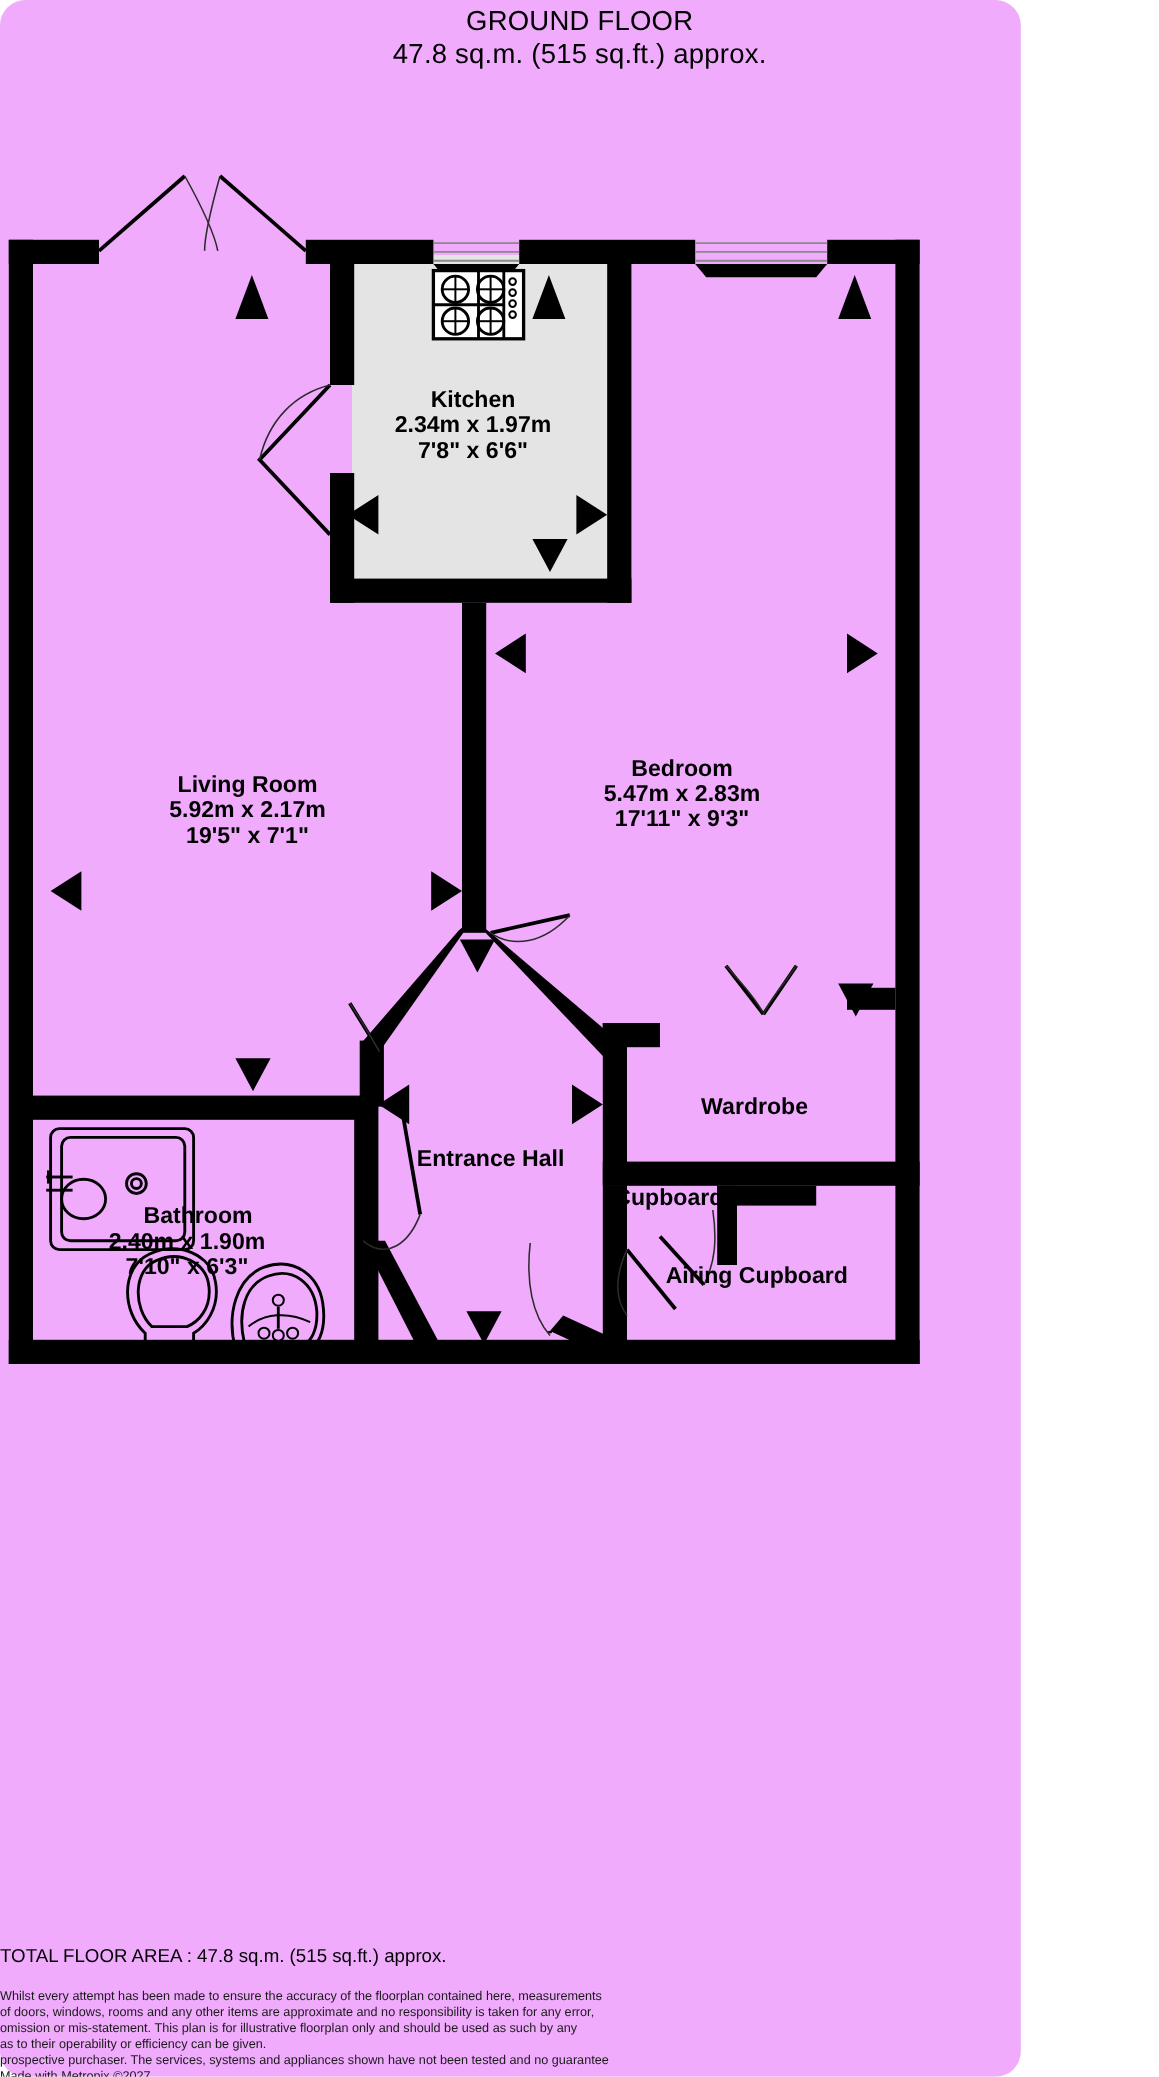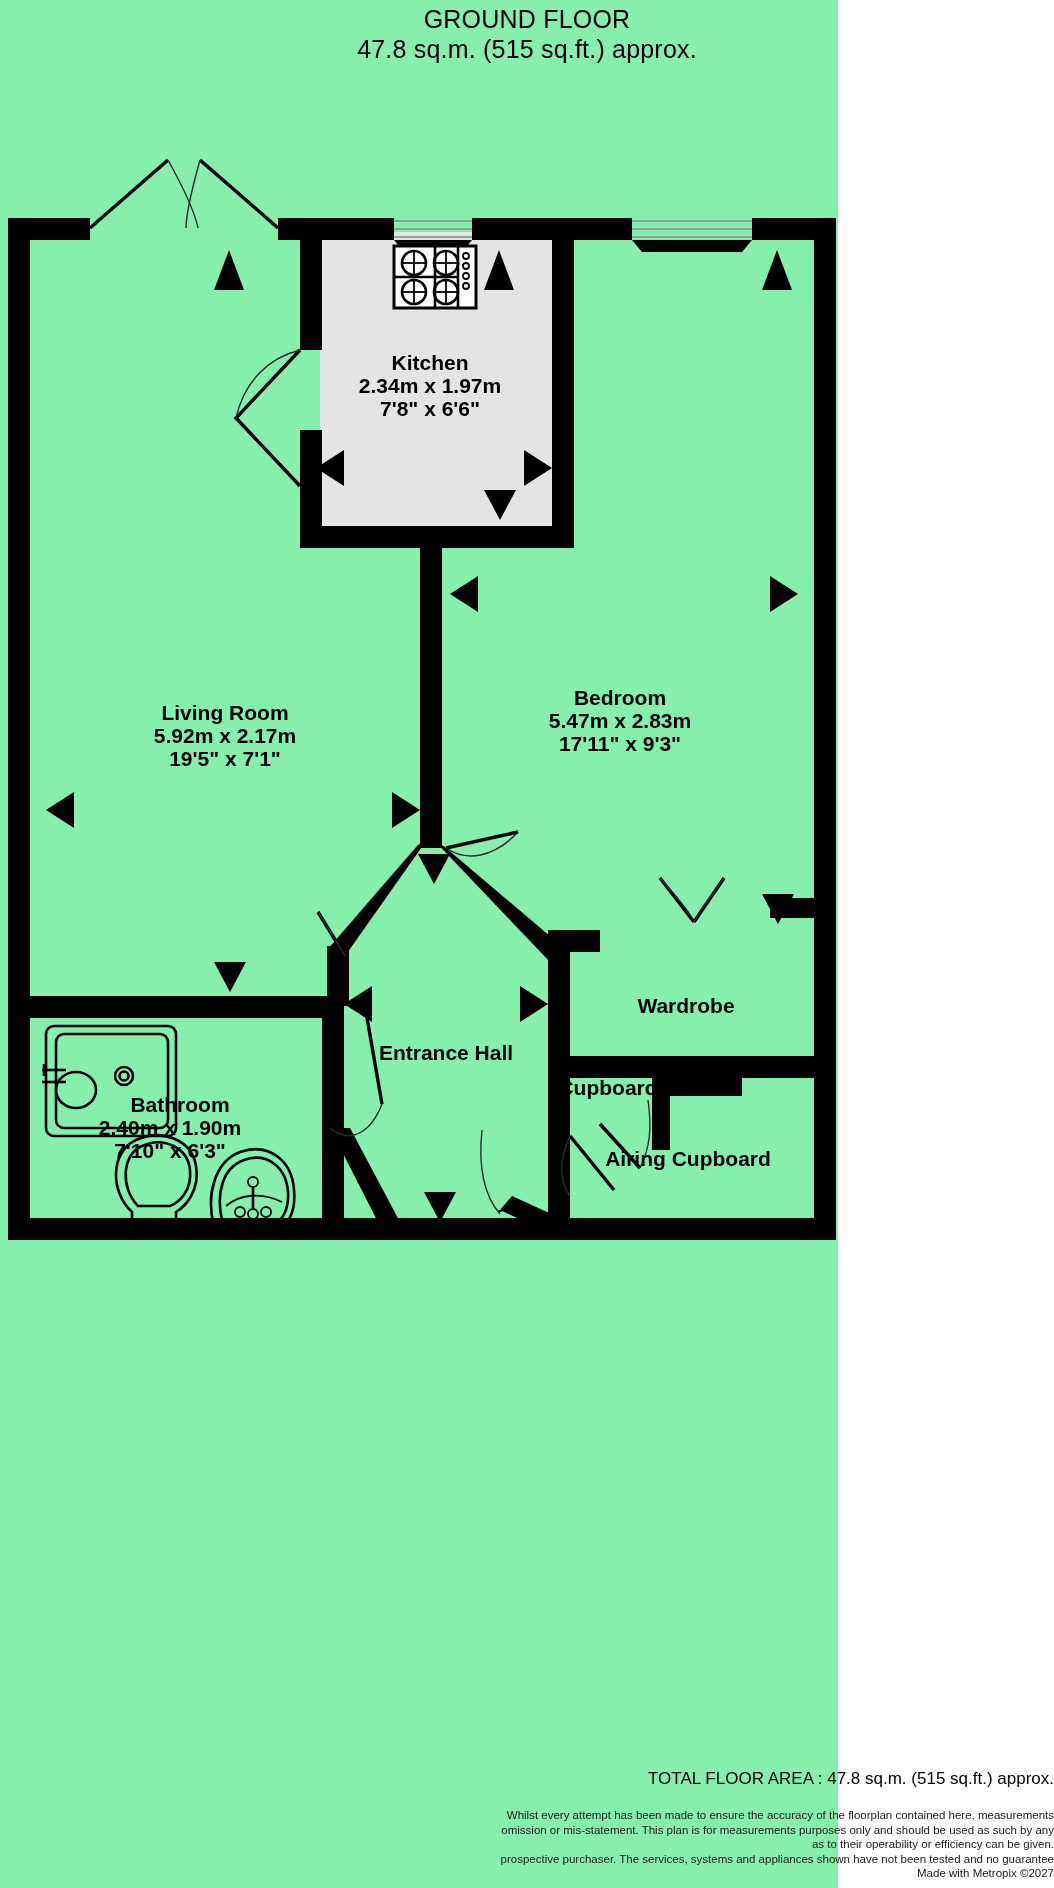--- a/index.html
+++ b/index.html
@@ -10,23 +10,24 @@
   body {
     width: 1054px;
     height: 1888px;
     font-family: "Liberation Sans", sans-serif;
     color: #000000;
     overflow: hidden;
     position: relative;
   }
   #floorplan-page {
     position: relative;
-    width: 838px;
+    width: 928px;
     height: 1888px;
-    background: #86efac;
+    background: #f0abfc;
+    border-radius: 23px;
   }
   .header-block {
     position: absolute;
     top: 0;
     left: 0;
     width: 1054px;
     text-align: center;
     padding-top: 4px;
   }
   .header-title {
@@ -45,21 +46,21 @@
     position: absolute;
     top: 0;
     left: 0;
     width: 1054px;
     height: 1888px;
   }
   .footer-block {
     position: absolute;
     left: 0;
     width: 1054px;
-    text-align: right;
+    text-align: left;
   }
   #total-area-line {
     top: 1768px;
     font-size: 17px;
     line-height: 22px;
   }
   #disclaimer-block {
     top: 1796px;
     font-size: 11.5px;
     line-height: 14.6px;
@@ -355,19 +356,20 @@
     <text class="room-name" x="686" y="1013">Wardrobe</text>
     <text class="room-name" x="608" y="1095">Cupboard</text>
     <text class="room-name" x="688" y="1166">Airing Cupboard</text>
 
   </svg>
 
   <div class="footer-block" id="total-area-line">TOTAL FLOOR AREA : 47.8 sq.m. (515 sq.ft.) approx.</div>
 
   <div class="footer-block" id="disclaimer-block">
     <span class="disc-line">Whilst every attempt has been made to ensure the accuracy of the floorplan contained here, measurements</span>
-    <span class="disc-line">omission or mis-statement. This plan is for measurements purposes only and should be used as such by any</span>
+    <span class="disc-line">of doors, windows, rooms and any other items are approximate and no responsibility is taken for any error,</span>
+    <span class="disc-line">omission or mis-statement. This plan is for illustrative floorplan only and should be used as such by any</span>
     <span class="disc-line">as to their operability or efficiency can be given.</span>
     <span class="disc-line">prospective purchaser. The services, systems and appliances shown have not been tested and no guarantee</span>
     <span class="disc-line">Made with Metropix ©2027</span>
   </div>
 
 </div>
 
 </body></html>

